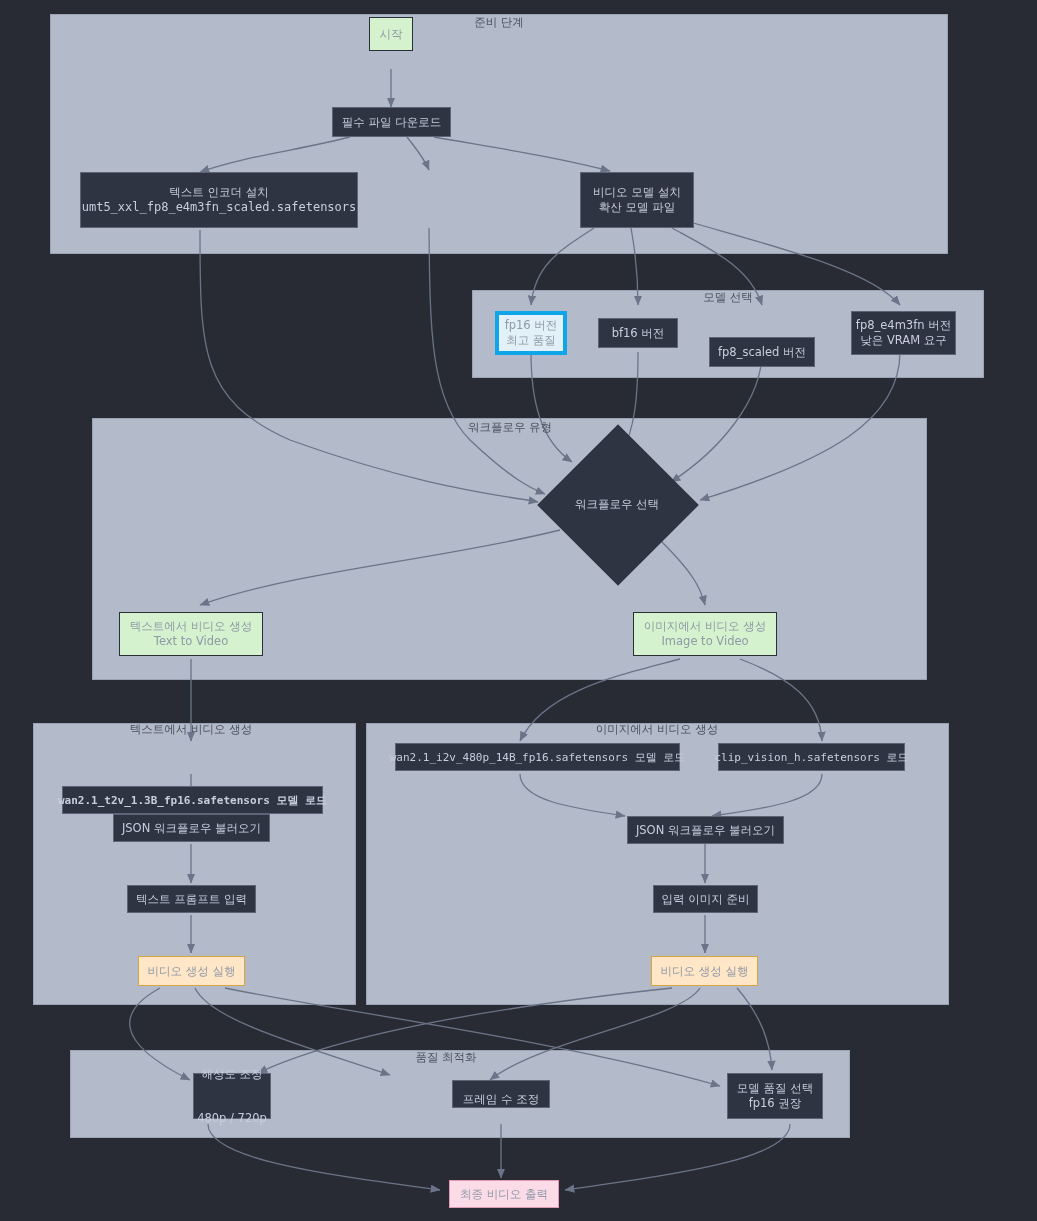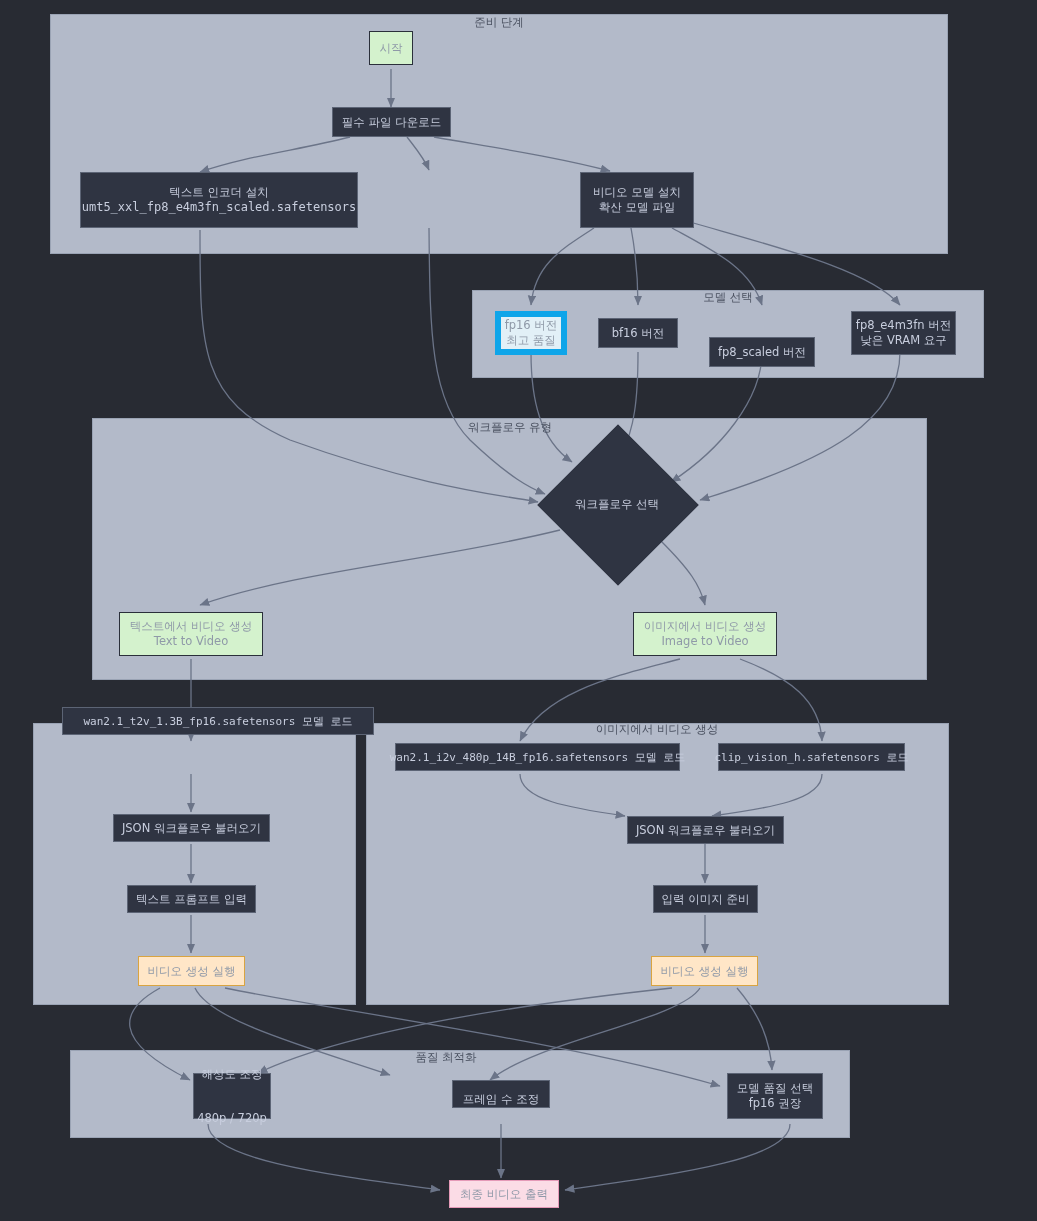--- a/index.html
+++ b/index.html
@@ -9,21 +9,21 @@
   .cluster{position:absolute;background:#b3bac9;border:1px solid #9aa3b4;box-sizing:border-box;}
   .cluster-label{position:absolute;color:#4a5160;font-size:11.5px;line-height:13px;
       white-space:nowrap;transform:translateX(-50%);}
   .node{position:absolute;box-sizing:border-box;display:flex;flex-direction:column;
       align-items:center;justify-content:center;text-align:center;
       background:#2f3442;border:1px solid #5c6475;color:#c8cede;
       font-size:11.5px;line-height:15px;white-space:nowrap;}
   .node .l2{font-size:11.5px;}
   .node.mono{font-family:"DejaVu Sans Mono","Liberation Mono",monospace;font-size:11px;}
   .node.green{background:#d4f2cd;border:1px solid #2a2f3a;color:#8f99a8;}
-  .node.lightblue{background:#e2f0f7;border:6px solid #0ea5e9;color:#8f99a8;}
+  .node.lightblue{background:#e2f0f7;border:4px solid #0ea5e9;color:#8f99a8;}
   .node.orange{background:#ffe6c7;border:1px solid #d9a441;color:#8f99a8;}
   .node.pink{background:#fbdce6;border:1px solid #e59ab8;color:#8f99a8;}
   .diamond{position:absolute;}
   .diamond .shape{position:absolute;left:0;top:0;width:100%;height:100%;
       background:#2f3442;transform:rotate(45deg);border:1px solid #2f3442;}
   .diamond .dlabel{position:absolute;left:50%;top:50%;transform:translate(-50%,-50%);
       color:#c8cede;font-size:11.5px;white-space:nowrap;}
 </style>
 </head>
 <body>
@@ -93,21 +93,21 @@
     </g>
   </svg>
 
   <div class="cluster-label" style="left:499px;top:16px;">준비 단계</div>
   <div class="cluster-label" style="left:728px;top:291px;text-align:right;">모델 선택</div>
   <div class="cluster-label" style="left:510px;top:421px;">워크플로우 유형</div>
   <div class="cluster-label" style="left:191px;top:723px;">텍스트에서 비디오 생성</div>
   <div class="cluster-label" style="left:657px;top:723px;">이미지에서 비디오 생성</div>
   <div class="cluster-label" style="left:446px;top:1051px;">품질 최적화</div>
 
-  <div class="node green" style="left:369px;top:31px;width:44px;height:34px;">
+  <div class="node green" style="left:369px;top:17px;width:44px;height:34px;">
     <span>시작</span>
   </div>
 
   <div class="node" style="left:332px;top:107px;width:119px;height:30px;">
     <span>필수 파일 다운로드</span>
   </div>
 
   <div class="node" style="left:80px;top:172px;width:278px;height:56px;">
     <span>텍스트 인코더 설치</span>
     <span class="l2" style="font-family:'DejaVu Sans Mono','Liberation Mono',monospace;font-size:12px;">umt5_xxl_fp8_e4m3fn_scaled.safetensors</span>
@@ -145,21 +145,21 @@
   <div class="node green" style="left:119px;top:612px;width:144px;height:44px;">
     <span>텍스트에서 비디오 생성</span>
     <span class="l2">Text to Video</span>
   </div>
 
   <div class="node green" style="left:633px;top:612px;width:144px;height:44px;">
     <span>이미지에서 비디오 생성</span>
     <span class="l2">Image to Video</span>
   </div>
 
-  <div class="node mono" style="left:62px;top:707px;width:312px;height:28px;">
+  <div class="node mono" style="left:62px;top:786px;width:261px;height:28px;font-weight:bold;">
     <span>wan2.1_t2v_1.3B_fp16.safetensors 모델 로드</span>
   </div>
   <div class="node" style="left:113px;top:814px;width:157px;height:28px;">
     <span>JSON 워크플로우 불러오기</span>
   </div>
   <div class="node" style="left:127px;top:885px;width:129px;height:28px;">
     <span>텍스트 프롬프트 입력</span>
   </div>
   <div class="node orange" style="left:138px;top:956px;width:107px;height:30px;">
     <span>비디오 생성 실행</span>

